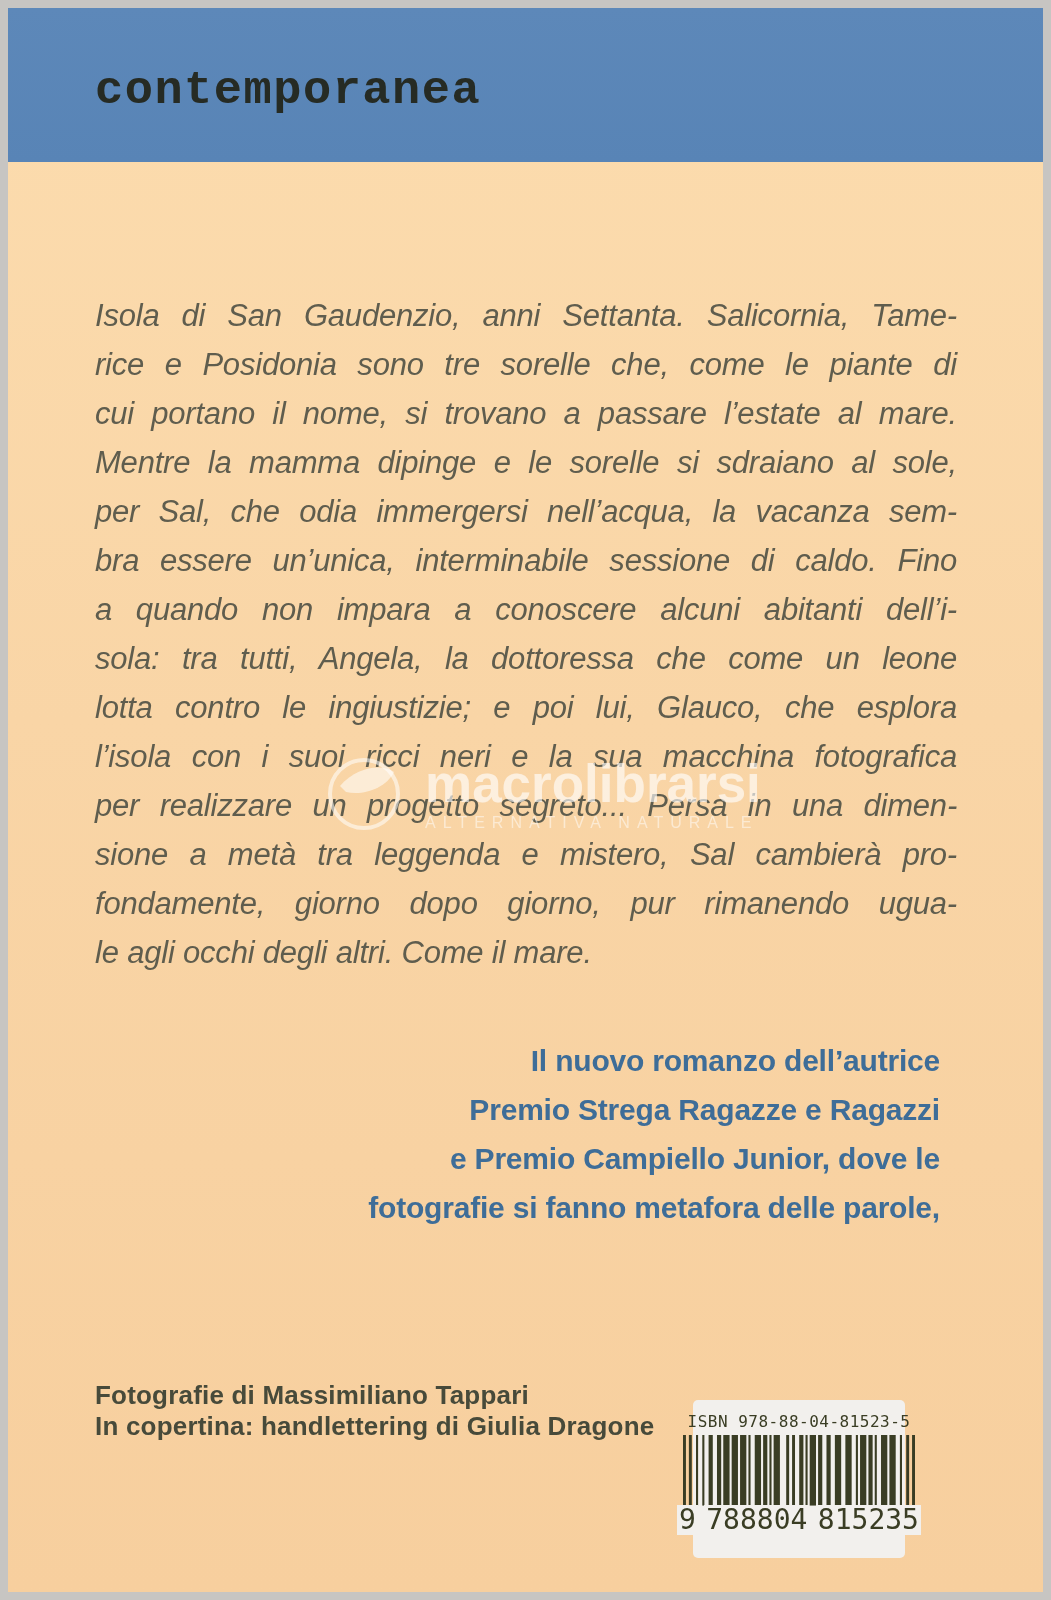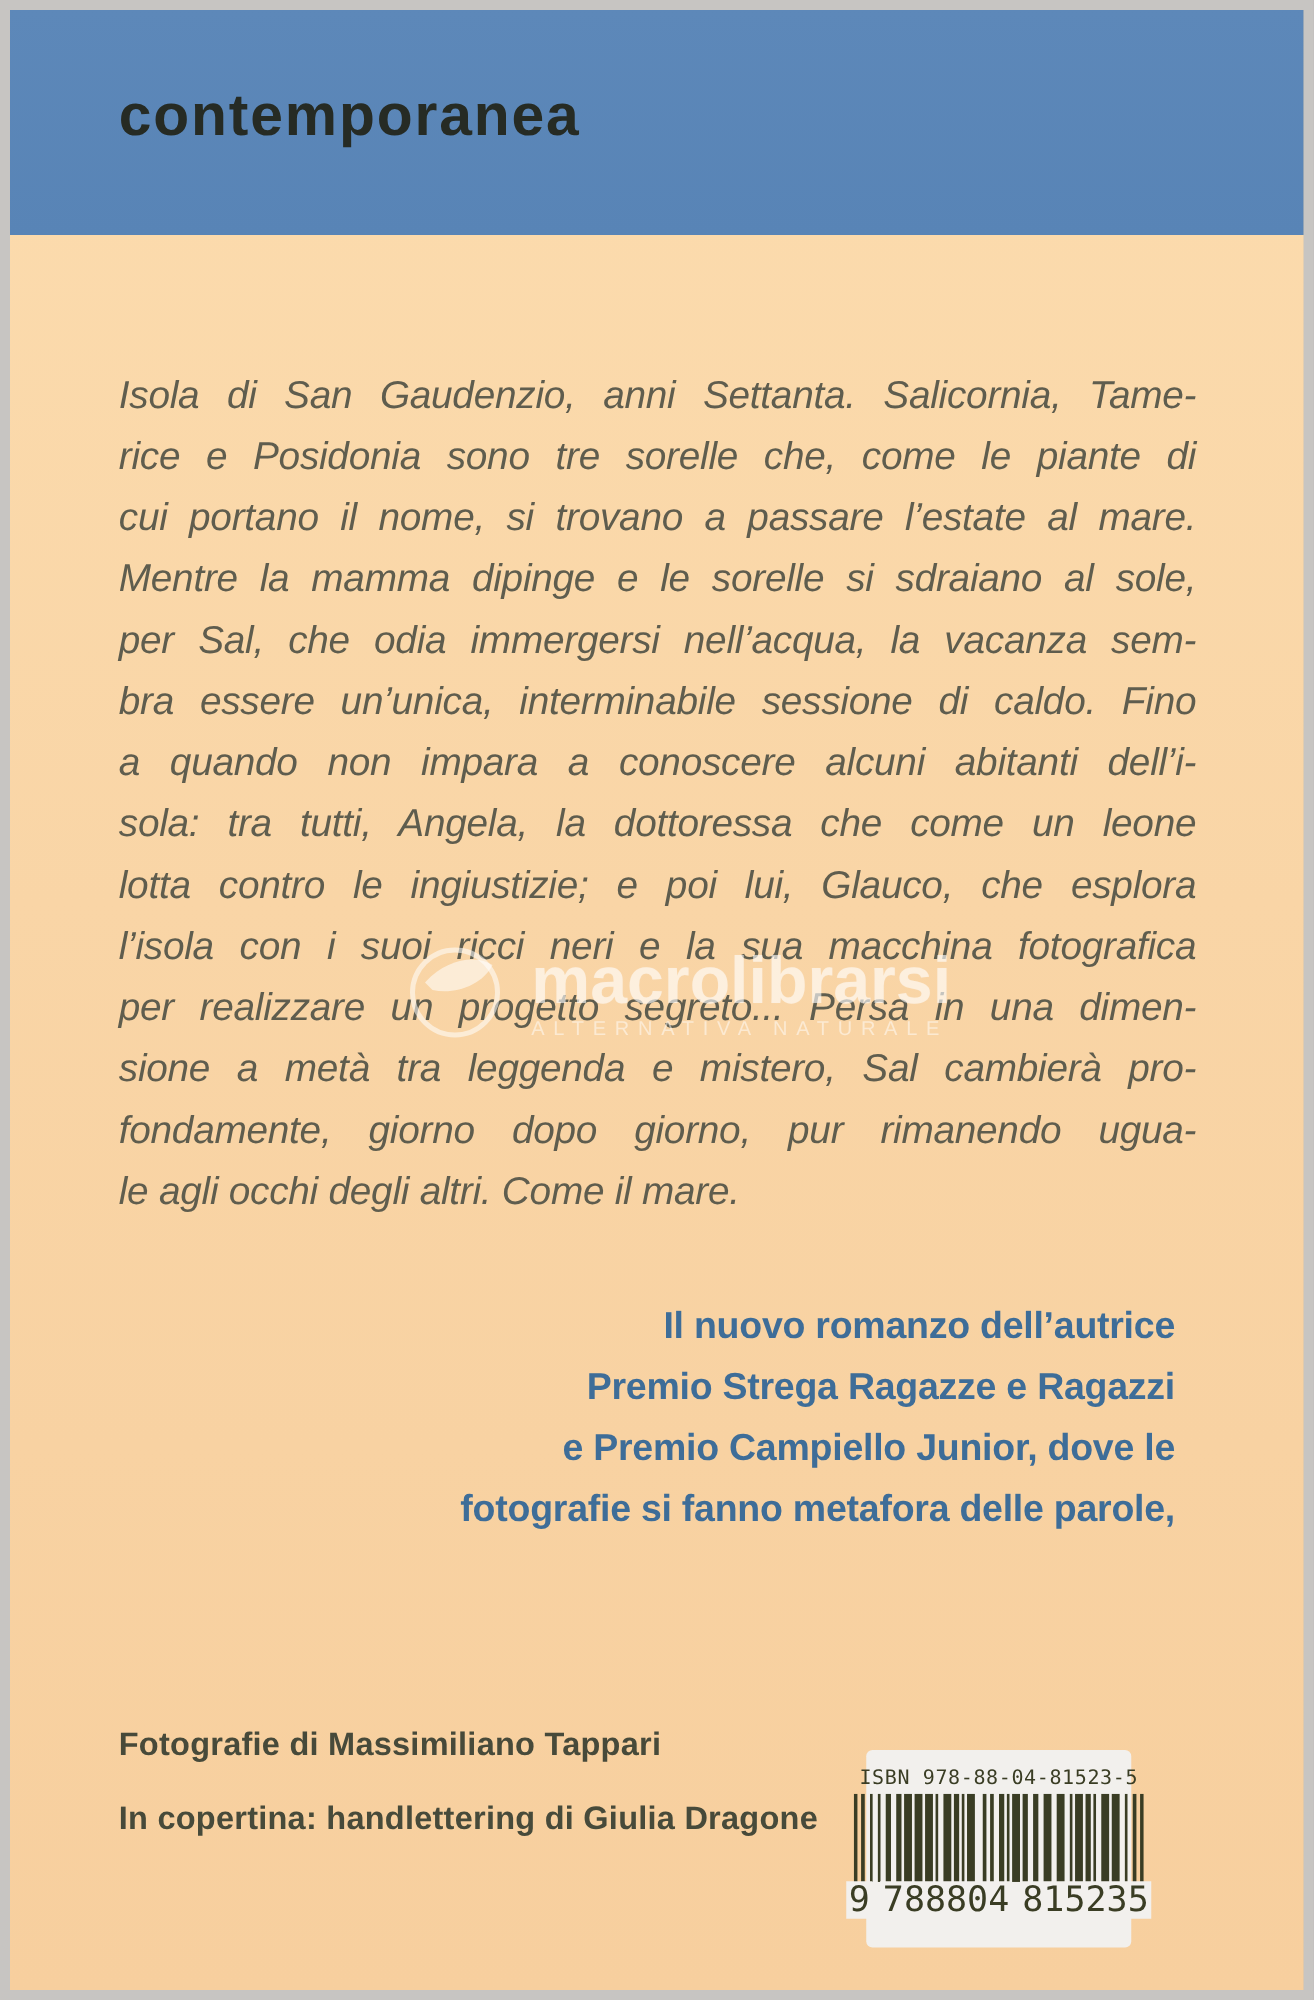--- a/index.html
+++ b/index.html
@@ -11,22 +11,23 @@
   .page{
     position:relative;
     width:1051px;height:1600px;
     box-sizing:border-box;
     border:8px solid #c7c5c2;
     background:linear-gradient(180deg,#fcdcae 0%,#f9d5a6 45%,#f7cf9e 100%);
     overflow:hidden;
   }
   
   .band{
-    position:absolute;left:0;top:0;width:100%;height:180px;
+    position:absolute;left:0;top:0;width:100%;height:154px;
     background:linear-gradient(180deg,#5d88b9 0%,#5884b6 100%);
+    font-family:Liberation Mono, monospace;
   }
   .band-label{
     position:absolute;left:87px;top:56px;
     font-size:47px;font-weight:700;letter-spacing:1.5px;
     color:#262b24;
   }
   
   .synopsis{
     position:absolute;left:87px;top:283px;width:862px;
     color:#5f5d4e;
@@ -67,21 +68,21 @@
     color:#3e6d98;font-weight:700;
     font-size:30px;line-height:49px;letter-spacing:-0.2px;
   }
   .quote-line{height:49px;}
   
   .credits{
     position:absolute;left:87px;top:1372px;
     color:#474a3a;font-weight:700;font-size:26px;letter-spacing:0.2px;
   }
   .credit-line{white-space:nowrap;}
-  .credit-line + .credit-line{margin-top:28px;}
+  .credit-line + .credit-line{}
   
   .barcode{
     position:absolute;left:685px;top:1392px;width:212px;height:158px;
     background:#f2f0ed;border-radius:5px;
     box-sizing:border-box;
     padding:12px 14px 8px 14px;
     display:flex;flex-direction:column;align-items:center;
   }
   .isbn-text{
     font-family:"DejaVu Sans Mono", monospace;

